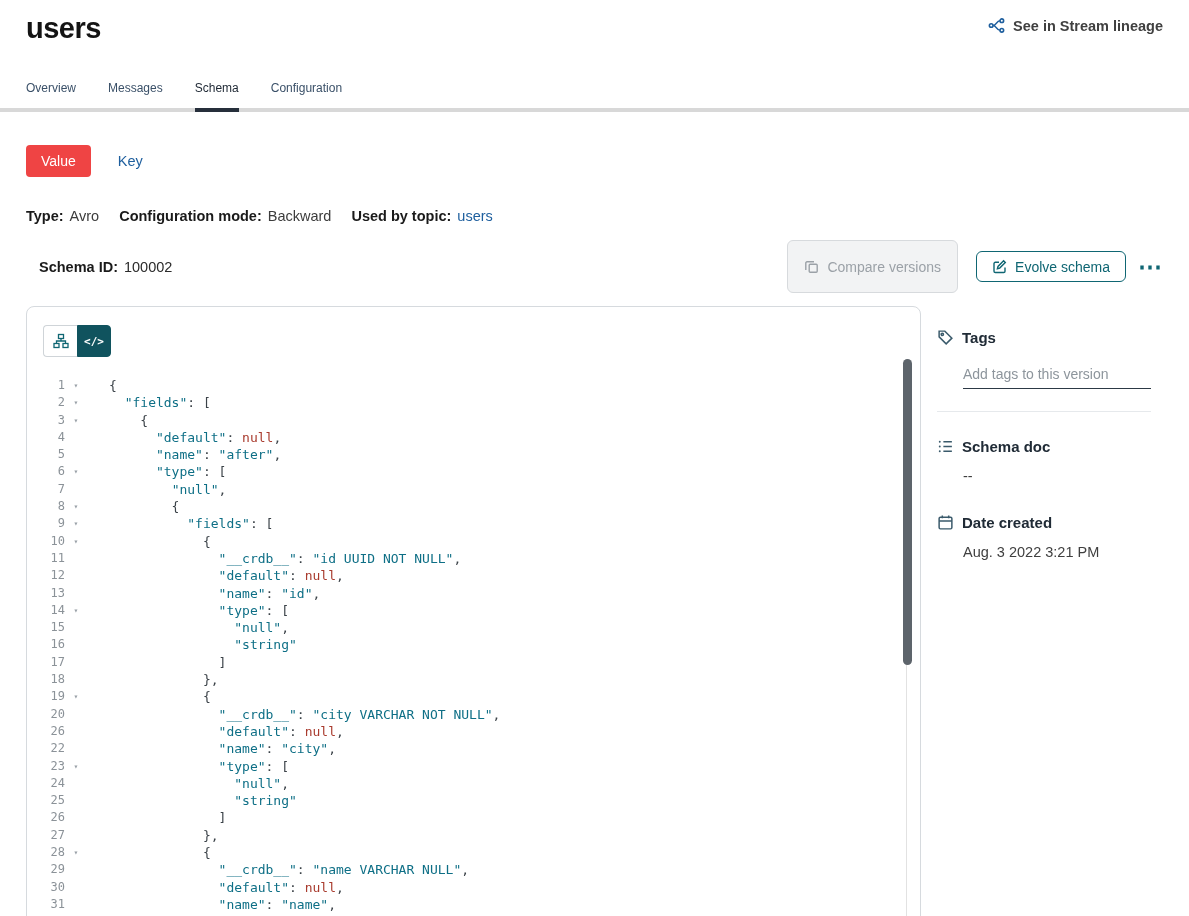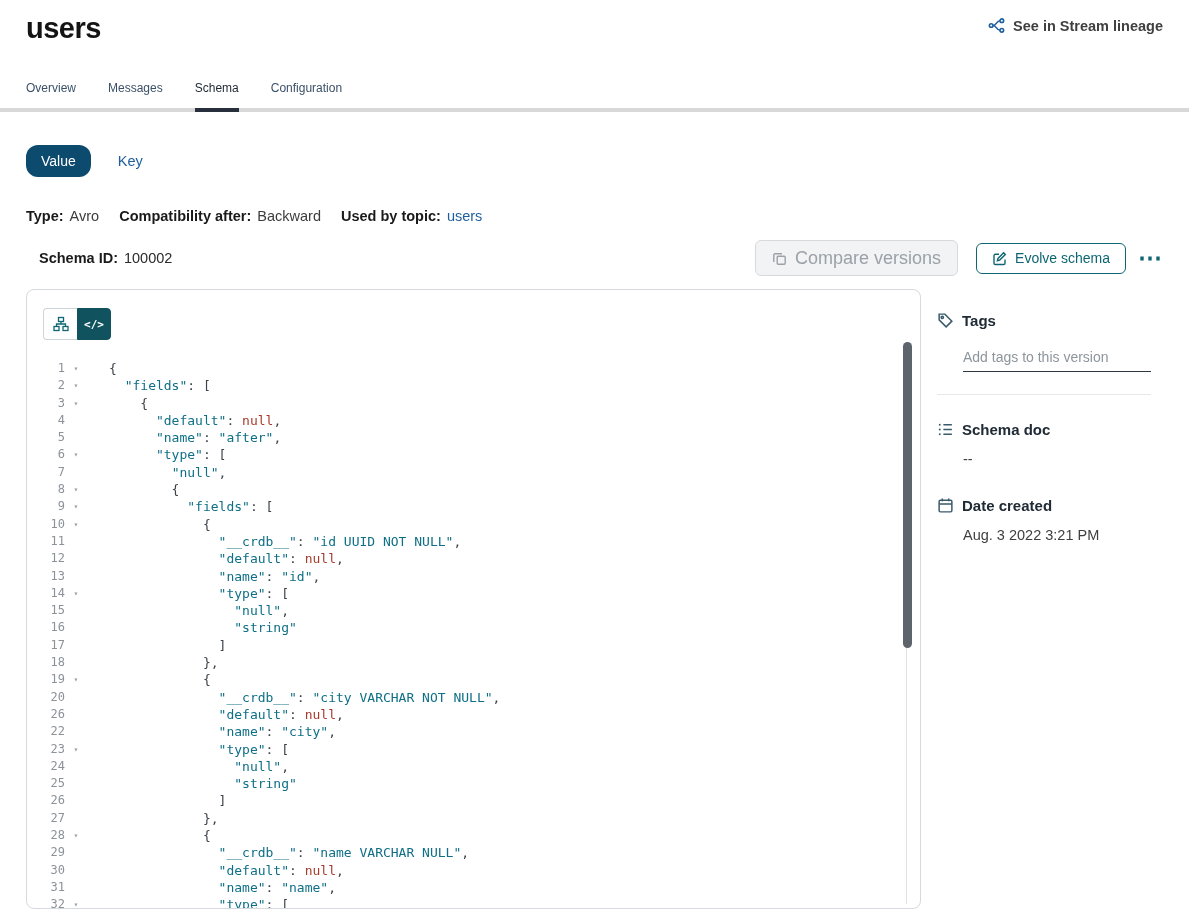--- a/index.html
+++ b/index.html
@@ -17,41 +17,41 @@
   
   .tabs { display:flex; gap:32px; padding:0 26px; margin-top:36px; border-bottom:4px solid #d8d8d8; }
   .tab {
     padding-bottom:13px; font-size:12px; color:#3a5068; cursor:pointer;
     margin-bottom:-4px; border-bottom:4px solid transparent;
   }
   .tab.active { color:#1d2733; border-bottom-color:#262f3b; }
   
   .toggle-row { margin:33px 26px 0 26px; display:flex; align-items:center; }
   .btn-value {
-    background:#0c4a6e; color:#fff; border:none; border-radius:12px;
+    background:#ef4444; color:#fff; border:none; border-radius:4px;
     padding:8px 15px; font-size:14px; font-family:inherit; cursor:pointer;
   }
   .key-link { margin-left:27px; color:#1e5f9e; font-size:14.5px; cursor:pointer; text-decoration:none; }
   
   .meta-row { margin:31px 26px 0 26px; font-size:14.5px; color:#3c3c3c; display:flex; align-items:center; }
   .meta-group { display:flex; gap:6px; margin-right:20px; align-items:center; }
   .meta-label { font-weight:700; color:#1a1a1a; }
   .topic-link { color:#1e5f9e; cursor:pointer; text-decoration:none; }
   
   .version-row { margin:16px 26px 0 26px; display:flex; align-items:center; }
   .select {
     width:176px; height:35px; border:1px solid #454b52; border-radius:6px; background:#fff;
     display:flex; align-items:center; justify-content:space-between; padding:0 12px;
     font-size:14px; color:#222; cursor:pointer;
   }
   .schema-id-group { display:flex; gap:6px; margin-left:13px; font-size:14.5px; align-items:center; }
   .flex-spacer { flex:1; }
   .btn-compare {
-    height:36px; padding:0 16px; background:#f2f3f4; border:1px solid #d7dadd; border-radius:6px;
-    color:#9ba1a7; font-size:18px; font-family:inherit; display:flex; align-items:center; gap:8px; cursor:default;
+    height:53px; padding:0 16px; background:#f2f3f4; border:1px solid #d7dadd; border-radius:6px;
+    color:#9ba1a7; font-size:14px; font-family:inherit; display:flex; align-items:center; gap:8px; cursor:default;
   }
   .btn-evolve {
     height:31px; padding:0 15px; margin-left:18px; background:#fff; border:1px solid #0f6673; border-radius:6px;
     color:#0f6673; font-size:14px; font-weight:500; font-family:inherit;
     display:flex; align-items:center; gap:8px; cursor:pointer;
   }
   .btn-more {
     margin-left:12px; background:none; border:none; color:#0f6673; font-size:24px; font-weight:700;
     line-height:36px; cursor:pointer; font-family:inherit; letter-spacing:1px;
   }
@@ -123,21 +123,21 @@
   <button class="btn-value">Value</button>
   <a class="key-link">Key</a>
 </div>
 
 <div class="meta-row">
   <span class="meta-group">
     <span class="meta-label">Type:</span>
     <span>Avro</span>
   </span>
   <span class="meta-group">
-    <span class="meta-label">Compatibility after:</span>
+    <span class="meta-label">Configuration mode:</span>
     <span>Backward</span>
   </span>
   <span class="meta-group">
     <span class="meta-label">Used by topic:</span>
     <a class="topic-link">users</a>
   </span>
 </div>
 
 <div class="version-row">
   <span class="schema-id-group">

